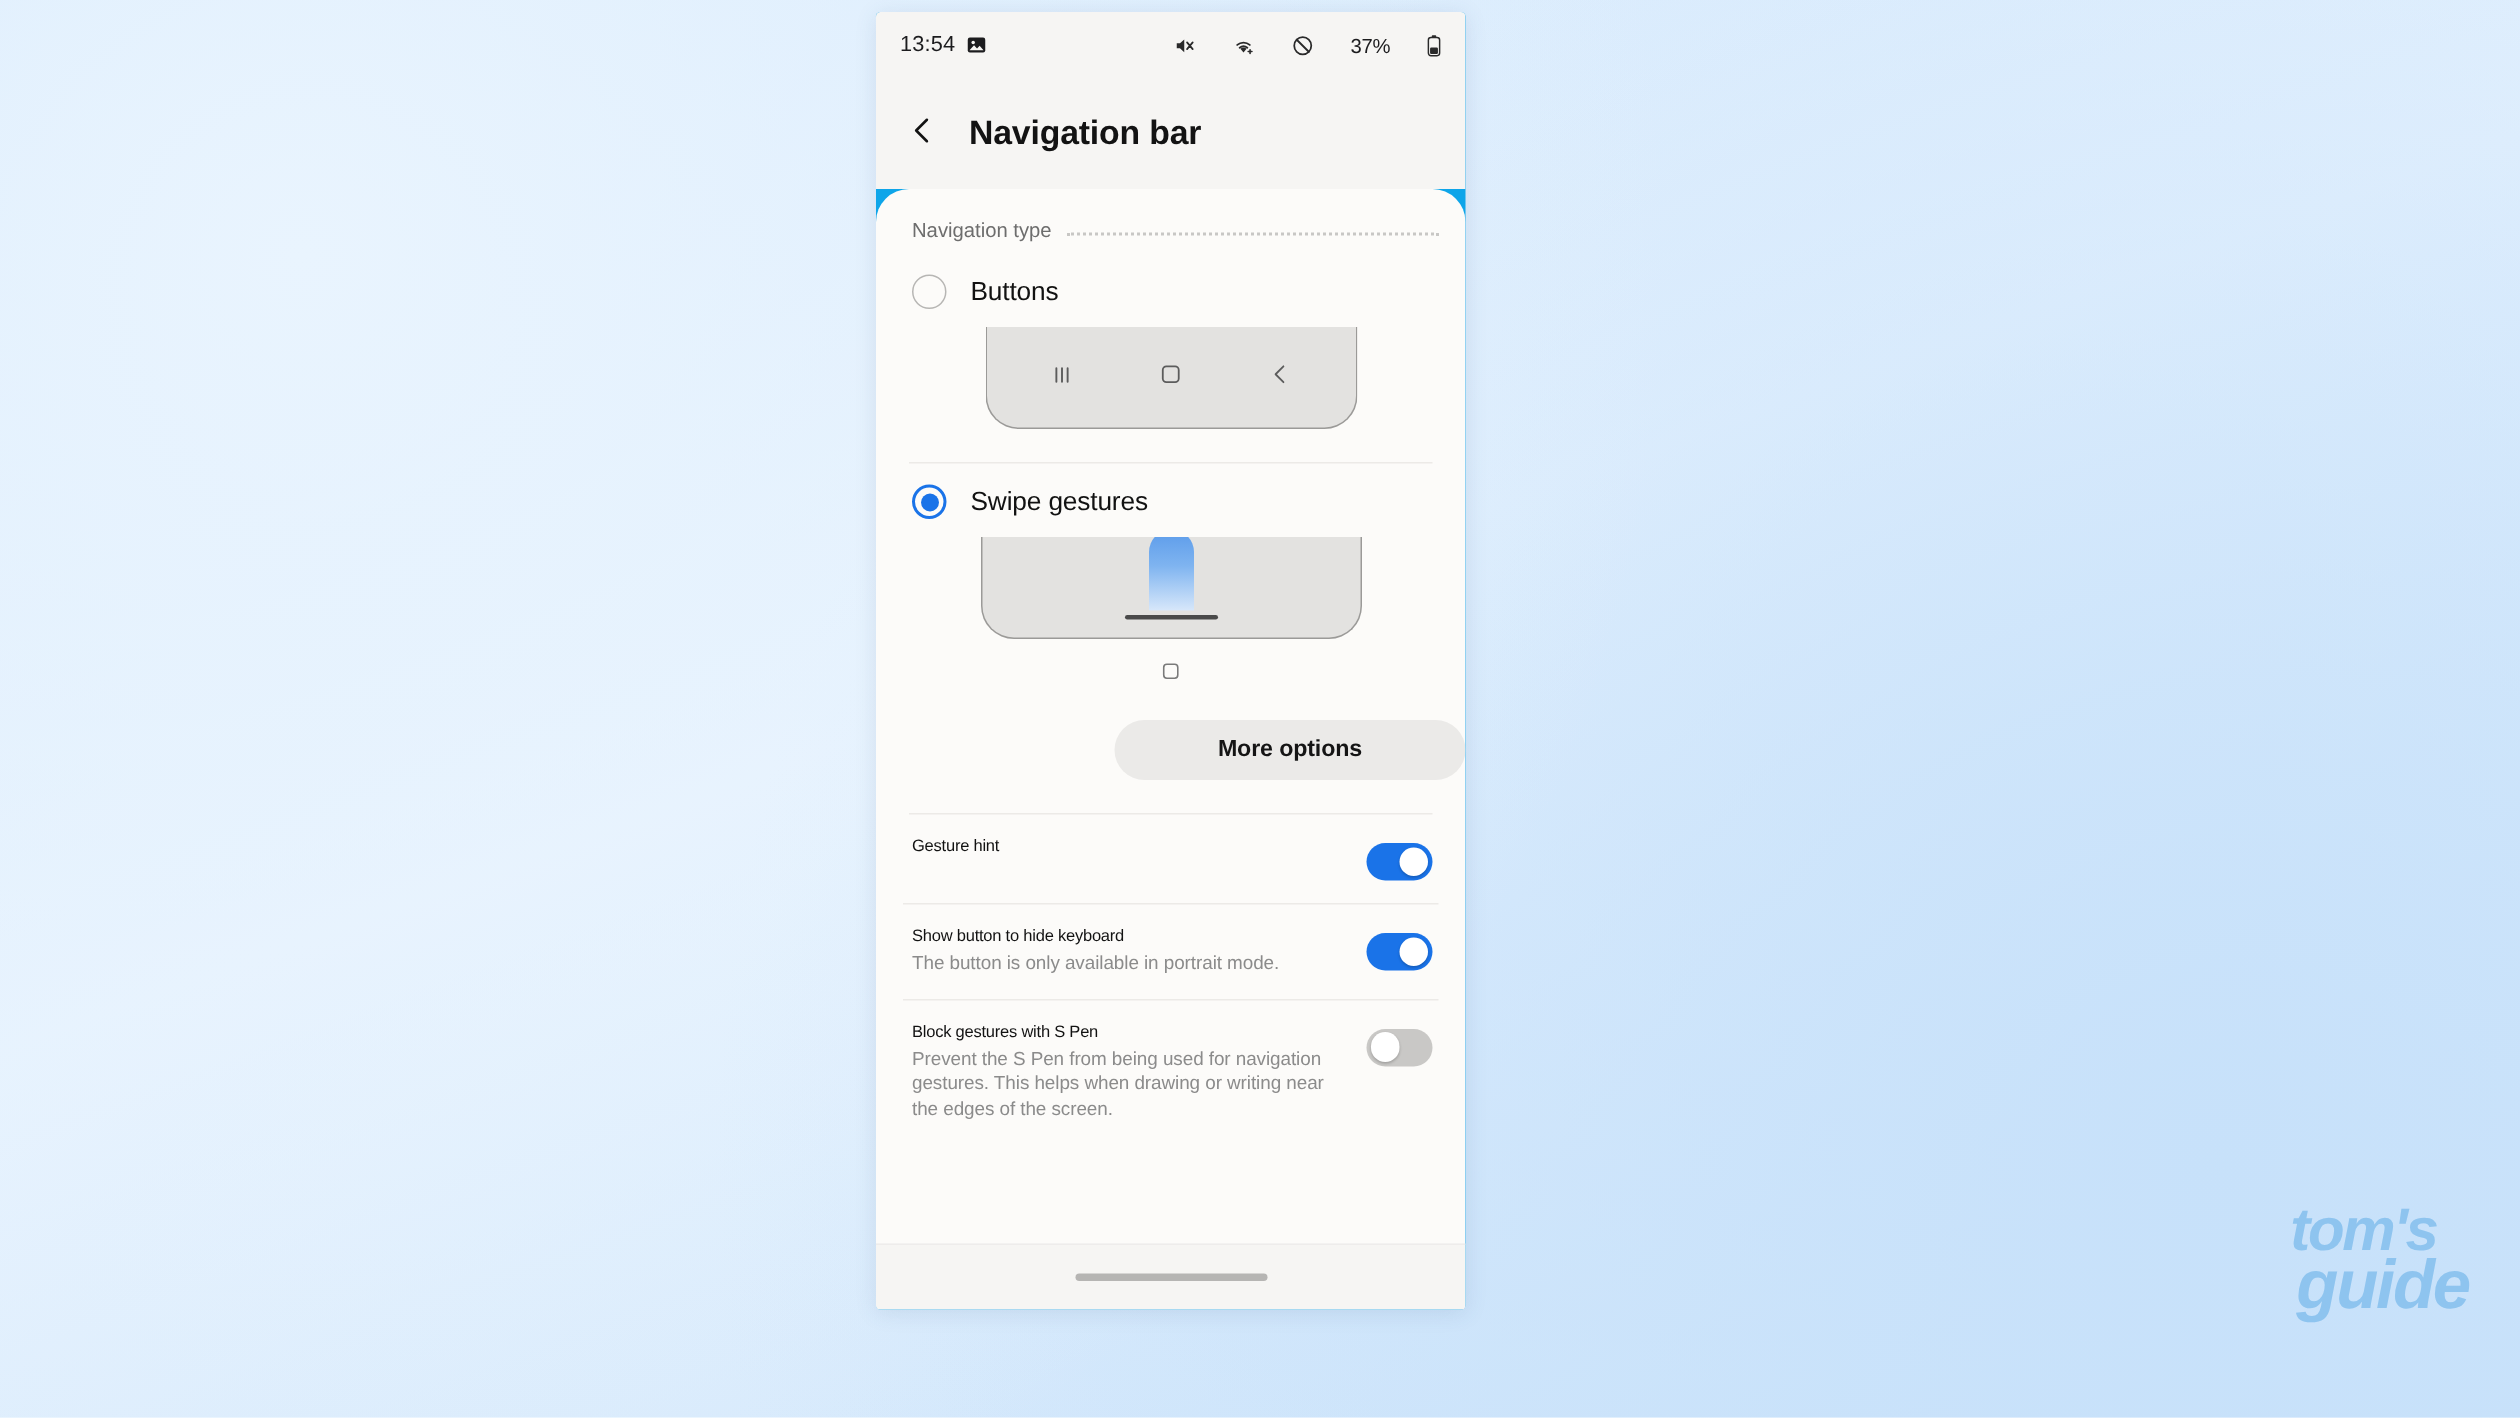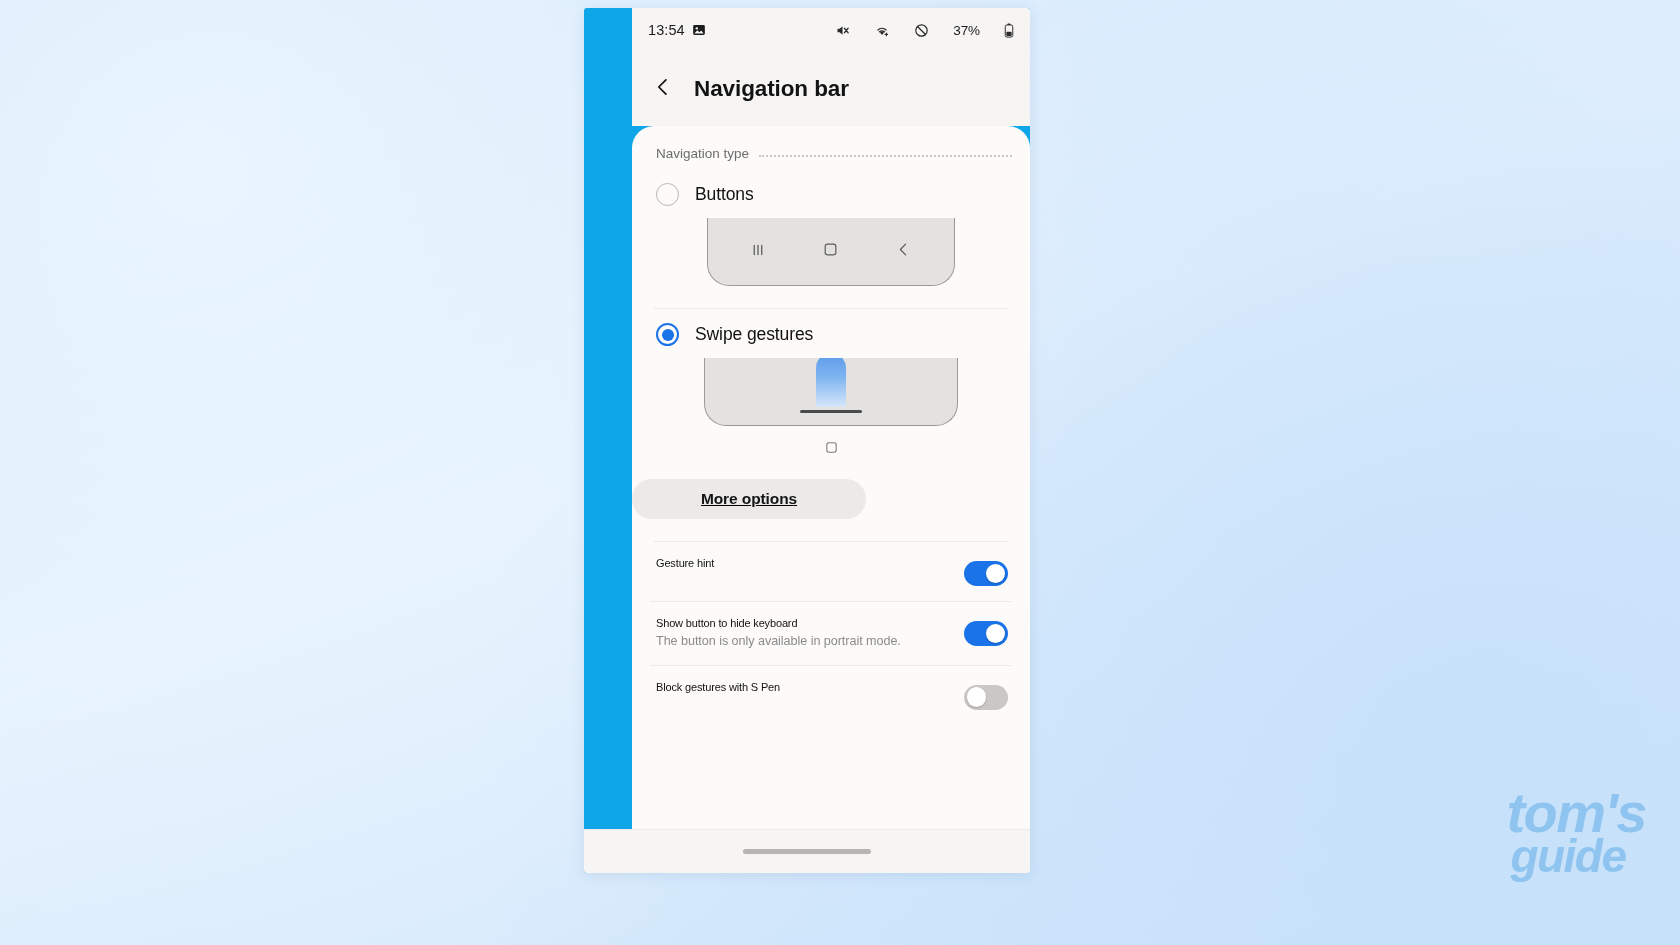--- a/index.html
+++ b/index.html
@@ -24,27 +24,26 @@
       radial-gradient(circle at 12% 18%, #e9f4fe 0%, rgba(233,244,254,0) 55%),
       radial-gradient(circle at 88% 82%, #c7e1fa 0%, rgba(199,225,250,0) 60%),
       linear-gradient(160deg, #d3e8fc 0%, #e6f2fe 45%, #c9e2fa 100%);
   }
 
   
   .phone {
     position: absolute;
     left: 584px;
     top: 8px;
-    width: 446px;
+    width: 393px;
     height: 865px;
     background: #0ea5e9;
     border-radius: 3px;
     overflow: hidden;
     box-shadow: 0 2px 14px rgba(60,90,130,0.13);
-    padding-left: 48px;
   }
 
   
   .statusbar {
     height: 44px;
     padding: 0 16px 0 16px;
     display: flex;
     align-items: center;
     justify-content: space-between;
     background: #f6f5f3;
@@ -224,23 +223,22 @@
   }
   .handle-sq {
     display: flex;
     justify-content: center;
     margin-top: 14px;
   }
 
   
   .more-wrap {
     display: flex;
-    justify-content: flex-start;
+    justify-content: flex-end;
     padding: 20px 0 0 0;
-    text-decoration: underline;
   }
   .more-btn {
     width: 234px;
     height: 40px;
     border-radius: 20px;
     background: #ebeae8;
     border: none;
     font-family: "Liberation Sans", sans-serif;
     font-size: 15.5px;
     font-weight: 700;
@@ -319,21 +317,21 @@
     right: 34px;
     bottom: 68px;
     text-align: left;
     line-height: 0.86;
     color: #8ec4ef;
     font-weight: 700;
     font-style: italic;
     letter-spacing: -1.5px;
     user-select: none;
   }
-  .wm1 { font-size: 56px; display: block; }
+  .wm1 { font-size: 40px; display: block; }
   .wm2 { font-size: 46px; display: block; padding-left: 4px; }
 </style>
 </head>
 <body>
 
 <div class="backdrop"></div>
 
 <div class="phone">
 
   <div class="statusbar">
@@ -469,20 +467,21 @@
       <div class="switch on">
           <span class="knob"></span>
         </div>
     </div>
 
     <div class="divider-full"></div>
 
     <div class="setting-row">
       <div class="setting-text">
         <div class="setting-title">Block gestures with S Pen</div>
+        <div class="setting-desc">Prevent the S Pen from being used for navigation gestures. This helps when drawing or writing near the edges of the screen.</div>
       </div>
       <div class="switch">
           <span class="knob"></span>
         </div>
     </div>
 
   </div>
 
   <div class="bottom-area">
     <div class="home-indicator"></div>

